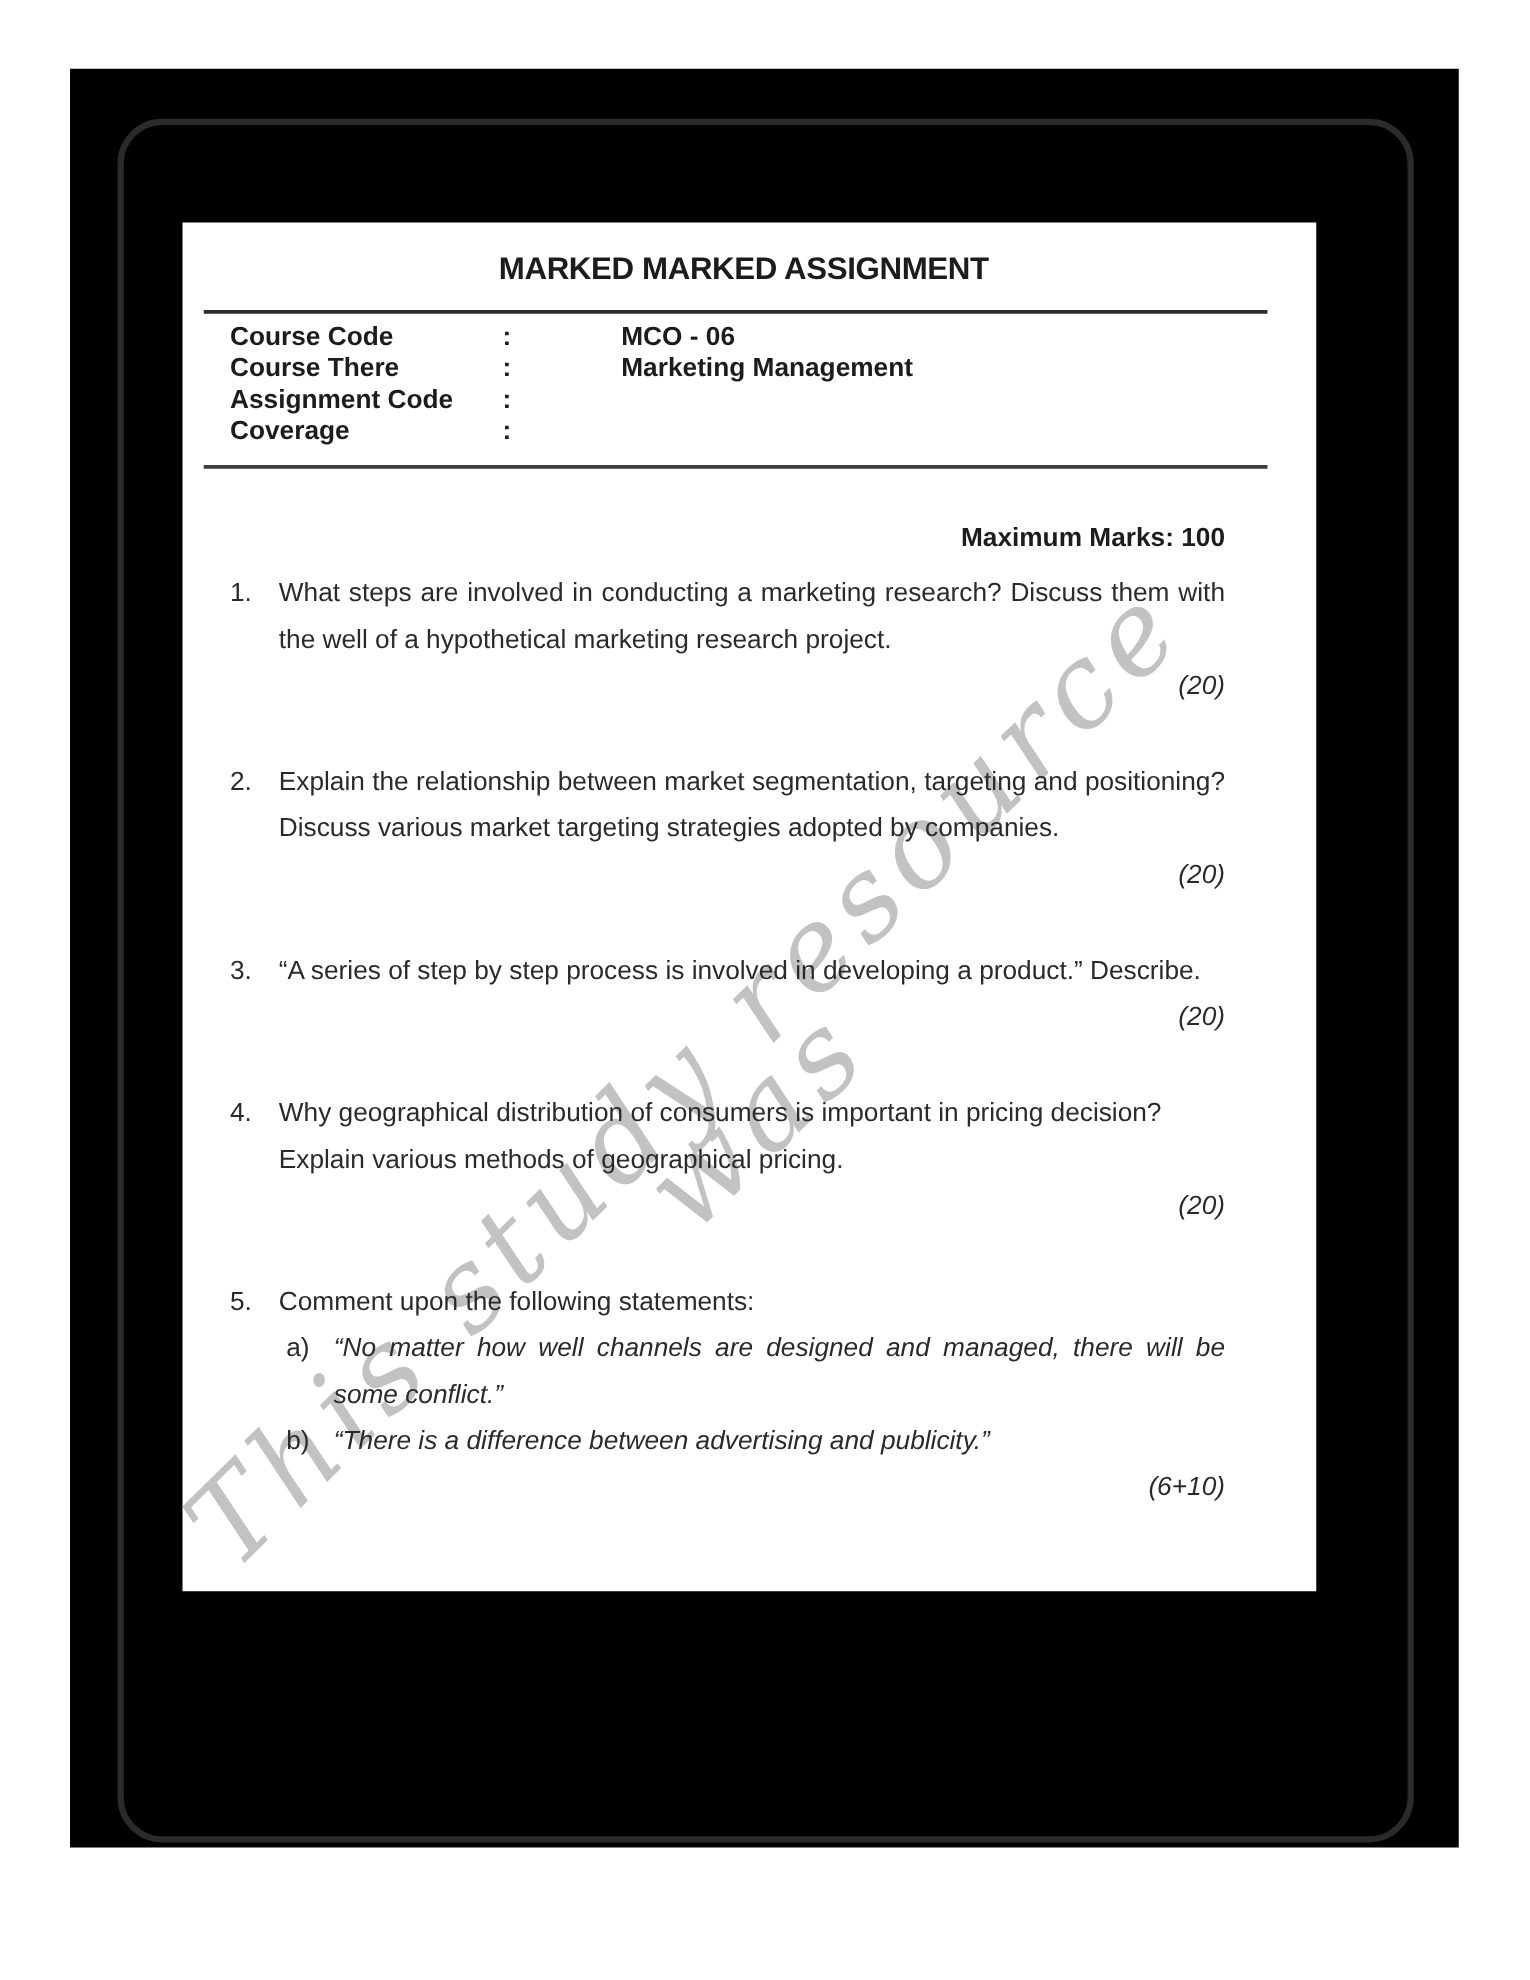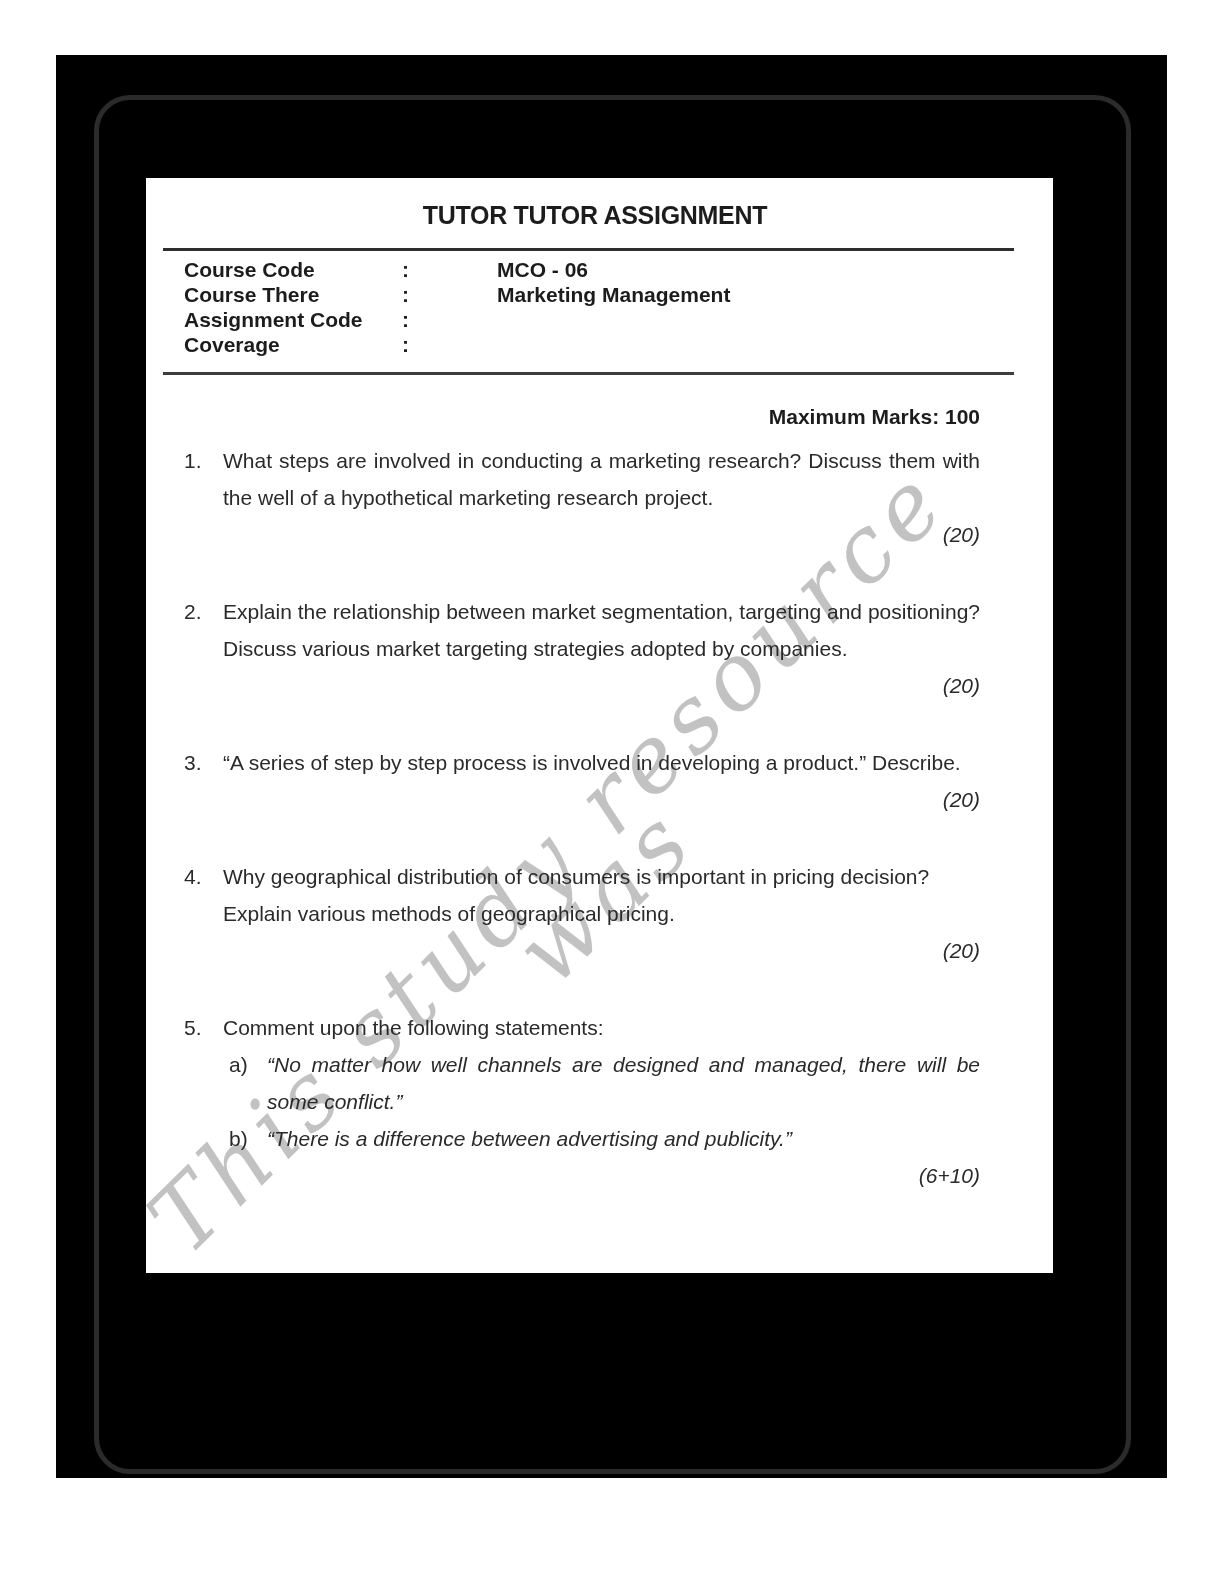--- a/index.html
+++ b/index.html
@@ -37,21 +37,21 @@
     letter-spacing:-0.3px;
   }
   .rule{height:3px;margin-left:-21px;width:851px;}
   .rule1{margin-top:18px;background:#2e2e2e;}
   .rule2{margin-top:15px;background:#3d3d3d;}
   .hrows{margin-top:6px;}
   .hrow{display:flex;line-height:25px;font-weight:bold;color:#1c1c1c;gap:30px;}
   .hlabel{width:188px;}
   .hsep{width:65px;}
   .hvalue{flex:1;}
-  .maxmarks{margin-top:23px;text-align:right;font-weight:bold;color:#1c1c1c;}
+  .maxmarks{margin-top:37px;text-align:right;font-weight:bold;color:#1c1c1c;}
   .instruction{margin-top:6px;font-weight:bold;color:#1c1c1c;}
   .question{margin-top:40px;}
   .q-first{margin-top:7px;}
   .qrow{display:flex;}
   .qnum{flex:0 0 39px;}
   .qtext{flex:1;}
   .justify{text-align:justify;}
   .subrow{display:flex;margin-left:45px;}
   .submark{flex:0 0 38px;}
   .subtext{flex:1;font-style:italic;}
@@ -64,21 +64,21 @@
   <div class="frame-stroke"></div>
 </div>
 
 <div class="page">
 
   <span class="wm wm1">This study resource</span>
   <span class="wm wm2">was</span>
 
   <div class="content">
 
-    <div class="title">TUTOR TUTOR ASSIGNMENT</div>
+    <div class="title">MARKED MARKED ASSIGNMENT</div>
 
     <div class="rule rule1"></div>
 
     <div class="hrows">
       <div class="hrow">
         <span class="hlabel">Course Code</span>
         <span class="hsep">:</span>
         <span class="hvalue">MCO - 06</span>
       </div>
       <div class="hrow">

